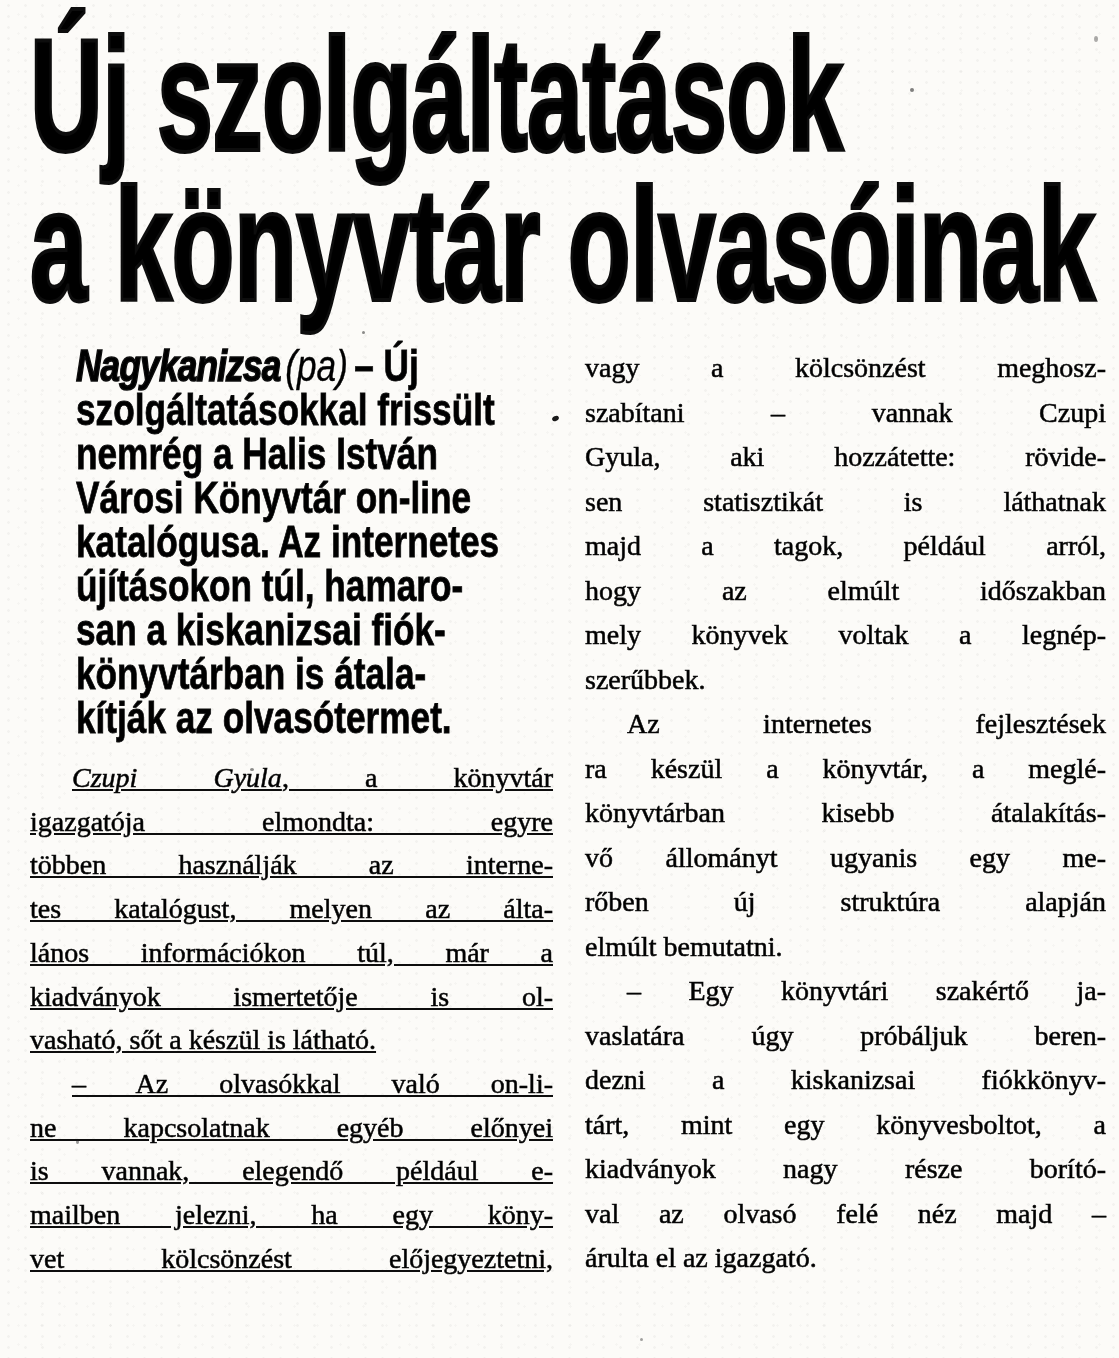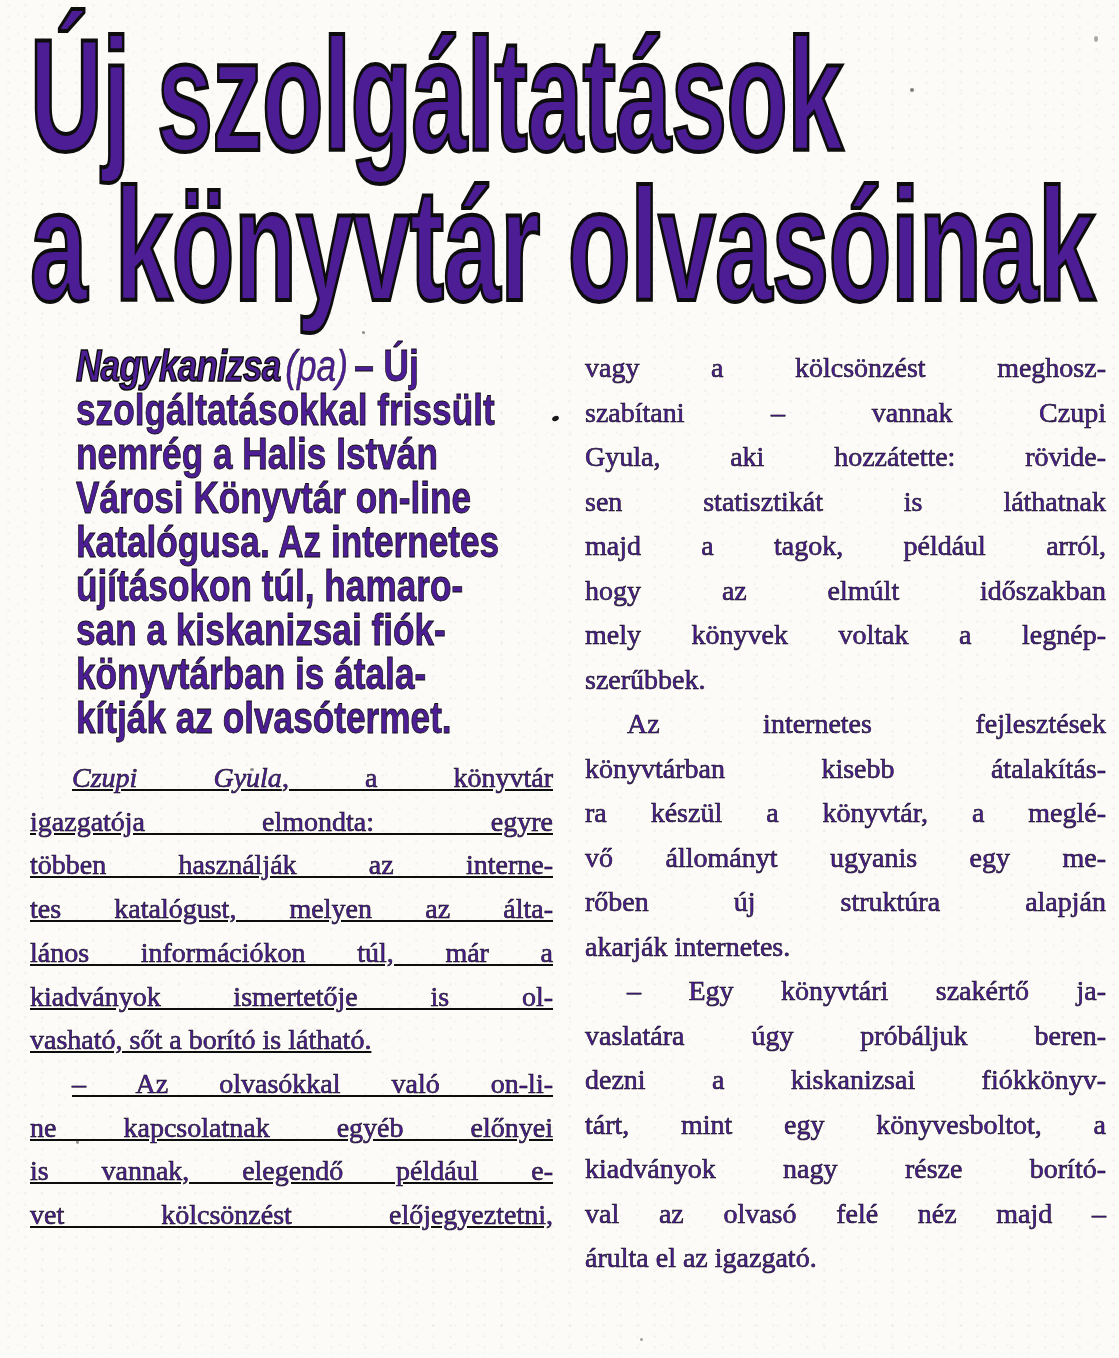--- a/index.html
+++ b/index.html
@@ -3,21 +3,21 @@
 <meta charset="utf-8">
 <title>Newspaper clipping</title>
 <style>
   html, body { margin: 0; padding: 0; background: #ffffff; }
 
   .page {
     position: relative;
     width: 1119px;
     height: 1358px;
     background: #fcfbf8;
-    color: #4c1d95;
+    color: #000000;
     overflow: hidden;
     font-family: "Liberation Serif", serif;
   }
   
   .page::before {
     content: "";
     position: absolute;
     inset: 0;
     background-image:
       radial-gradient(circle, rgba(0,0,0,0.035) 0 1px, transparent 1.6px),
@@ -117,28 +117,29 @@
 
   <section class="col col-left">
     <div class="para">
       <div class="jline indent"><span class="speaker">Czupi Gyula</span><span>, a könyvtár</span></div>
       <div>
           <div class="jline">igazgatója elmondta: egyre</div>
           <div class="jline">többen használják az interne-</div>
           <div class="jline">tes katalógust, melyen az álta-</div>
           <div class="jline">lános információkon túl, már a</div>
           <div class="jline">kiadványok ismertetője is ol-</div>
-          <div class="jline lastline">vasható, sőt a borító is látható.</div>
+          <div class="jline lastline">vasható, sőt a készül is látható.</div>
         </div>
     </div>
     <div class="para">
       <div>
           <div class="jline indent">– Az olvasókkal való on-li-</div>
           <div class="jline">ne kapcsolatnak egyéb előnyei</div>
           <div class="jline">is vannak, elegendő például e-</div>
+          <div class="jline">mailben jelezni, ha egy köny-</div>
           <div class="jline">vet kölcsönzést előjegyeztetni,</div>
         </div>
     </div>
   </section>
 
   <section class="col col-right">
     <div class="para">
       <div>
           <div class="jline">vagy a kölcsönzést meghosz-</div>
           <div class="jline">szabítani – vannak Czupi</div>
@@ -146,25 +147,25 @@
           <div class="jline">sen statisztikát is láthatnak</div>
           <div class="jline">majd a tagok, például arról,</div>
           <div class="jline">hogy az elmúlt időszakban</div>
           <div class="jline">mely könyvek voltak a legnép-</div>
           <div class="jline lastline">szerűbbek.</div>
         </div>
     </div>
     <div class="para">
       <div>
           <div class="jline indent">Az internetes fejlesztések</div>
+          <div class="jline">ra készül a könyvtár, a meglé-</div>
           <div class="jline">könyvtárban kisebb átalakítás-</div>
-          <div class="jline">ra készül a könyvtár, a meglé-</div>
           <div class="jline">vő állományt ugyanis egy me-</div>
           <div class="jline">rőben új struktúra alapján</div>
-          <div class="jline lastline">akarják internetes.</div>
+          <div class="jline lastline">elmúlt bemutatni.</div>
         </div>
     </div>
     <div class="para">
       <div>
           <div class="jline indent">– Egy könyvtári szakértő ja-</div>
           <div class="jline">vaslatára úgy próbáljuk beren-</div>
           <div class="jline">dezni a kiskanizsai fiókkönyv-</div>
           <div class="jline">tárt, mint egy könyvesboltot, a</div>
           <div class="jline">kiadványok nagy része borító-</div>
           <div class="jline">val az olvasó felé néz majd –</div>

